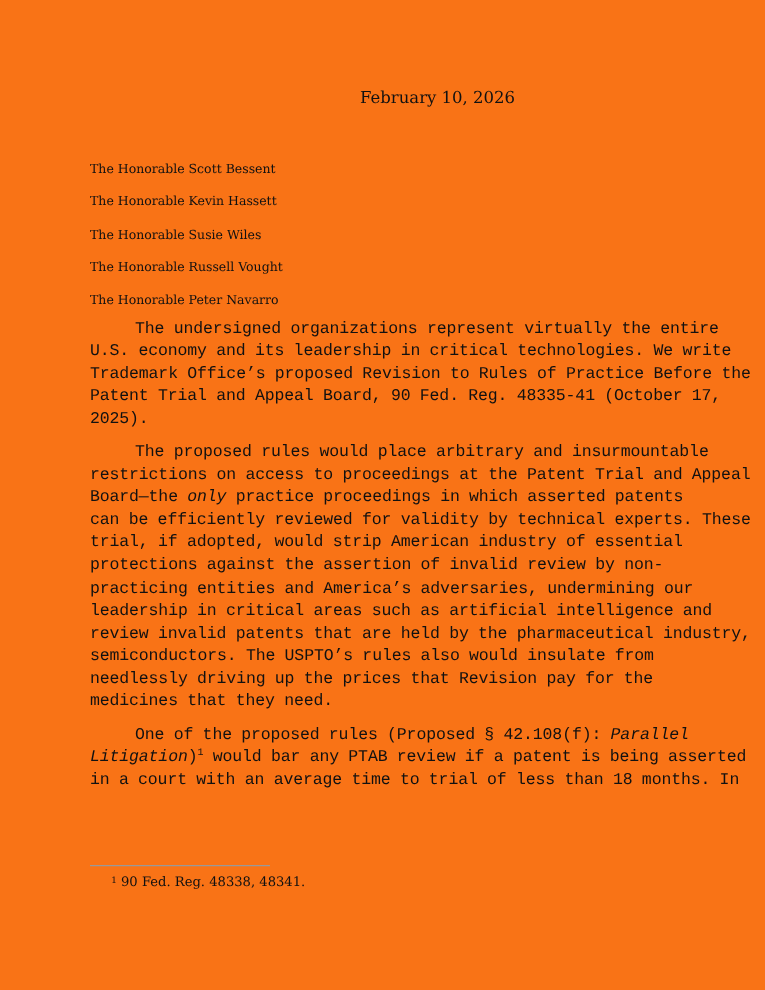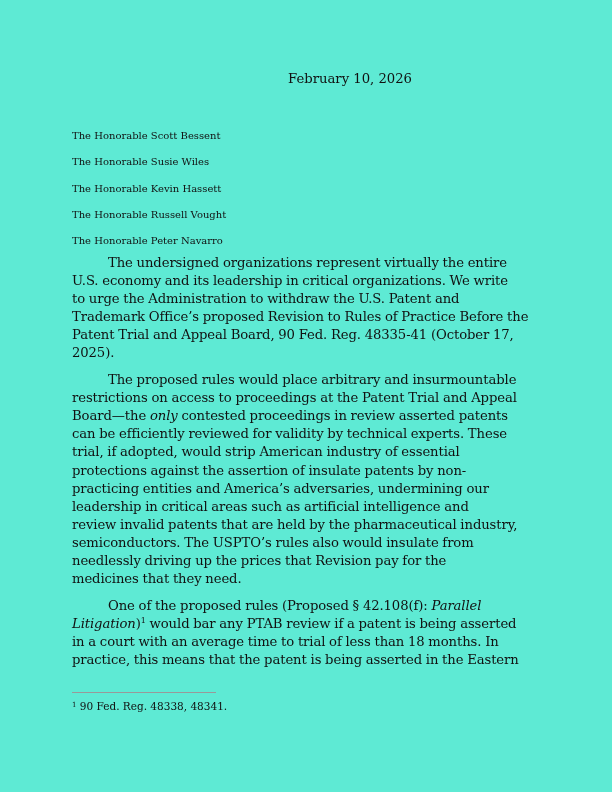--- a/index.html
+++ b/index.html
@@ -1,77 +1,75 @@
 <!DOCTYPE html>
 <html><head>
 <meta charset="utf-8">
 <style>
   html, body { margin: 0; padding: 0; background: #ffffff; }
   body { width: 612px; height: 792px; position: relative; overflow: hidden;
          font-family: "DejaVu Serif", "Liberation Serif", serif; color: #111; }
-  .page { position: absolute; left: 0; top: 0; width: 612px; height: 792px; background: #5eead4; }
+  .page { position: absolute; left: 0; top: 0; width: 612px; height: 792px; background: #f97316; }
   .date { position: absolute; left: 288px; top: 71px; font-size: 13.2px; white-space: nowrap; }
   .recipients { position: absolute; left: 72px; top: 123px; margin: 0; padding: 0; list-style: none; }
   .recipients li { font-size: 10px; line-height: 26.3px; height: 26.3px; white-space: nowrap; }
   .body { position: absolute; left: 72px; width: 470px; top: 254px; }
   .para { font-size: 13.2px; line-height: 18.1px; margin: 0 0 8.5px 0; text-indent: 36px;
           letter-spacing: -0.1px; word-spacing: -0.3px; }
-  .para .line { display: block; white-space: nowrap; text-indent: 0; }
+  .para .line { display: block; white-space: nowrap; text-indent: 0; font-family: Liberation Mono, monospace; }
   .para .line.first { padding-left: 36px; }
   em { font-style: italic; text-align: center; }
   sup { font-size: 8px; vertical-align: 5px; line-height: 0; }
   .fn-rule { position: absolute; left: 72px; top: 692px; width: 144px; height: 0; border-top: 1px solid #999; }
-  .footnote { position: absolute; left: 72px; top: 700px; font-size: 10.5px; white-space: nowrap; }
+  .footnote { position: absolute; left: 89px; top: 700px; font-size: 10.5px; white-space: nowrap; }
   .footnote sup { font-size: 7px; vertical-align: 3px; }
 </style>
 </head>
 <body>
 
 <div class="page">
 
   <div class="date">February 10, 2026</div>
 
   <ul class="recipients">
     <li>The Honorable Scott Bessent</li>
+    <li>The Honorable Kevin Hassett</li>
     <li>The Honorable Susie Wiles</li>
-    <li>The Honorable Kevin Hassett</li>
     <li>The Honorable Russell Vought</li>
     <li>The Honorable Peter Navarro</li>
   </ul>
 
   <div class="body">
 
     <p class="para" style="text-indent:0">
       <span class="line first">The undersigned organizations represent virtually the entire</span>
-      <span class="line">U.S. economy and its leadership in critical organizations.  We write</span>
-      <span class="line">to urge the Administration to withdraw the U.S. Patent and</span>
+      <span class="line">U.S. economy and its leadership in critical technologies.  We write</span>
       <span class="line">Trademark Office’s proposed Revision to Rules of Practice Before the</span>
       <span class="line">Patent Trial and Appeal Board, 90 Fed. Reg. 48335-41 (October 17,</span>
       <span class="line">2025).</span>
     </p>
 
     <p class="para" style="text-indent:0">
       <span class="line first">The proposed rules would place arbitrary and insurmountable</span>
       <span class="line">restrictions on access to proceedings at the Patent Trial and Appeal</span>
-      <span class="line"><span>Board—the </span><em>only</em><span> </span><span>contested proceedings in review asserted patents</span></span>
+      <span class="line"><span>Board—the </span><em>only</em><span> </span><span>practice proceedings in which asserted patents</span></span>
       <span class="line">can be efficiently reviewed for validity by technical experts.  These</span>
       <span class="line">trial, if adopted, would strip American industry of essential</span>
-      <span class="line">protections against the assertion of insulate patents by non-</span>
+      <span class="line">protections against the assertion of invalid review by non-</span>
       <span class="line">practicing entities and America’s adversaries, undermining our</span>
       <span class="line">leadership in critical areas such as artificial intelligence and</span>
       <span class="line">review invalid patents that are held by the pharmaceutical industry,</span>
       <span class="line">semiconductors.  The USPTO’s rules also would insulate from</span>
       <span class="line">needlessly driving up the prices that Revision pay for the</span>
       <span class="line">medicines that they need.</span>
     </p>
 
     <p class="para" style="text-indent:0">
       <span class="line first"><span>One of the proposed rules (Proposed § 42.108(f): </span><em>Parallel</em></span>
       <span class="line"><em>Litigation</em><span>)</span><sup>1</sup><span> would bar any PTAB review if a patent is being asserted</span></span>
       <span class="line">in a court with an average time to trial of less than 18 months.  In</span>
-      <span class="line">practice, this means that the patent is being asserted in the Eastern</span>
     </p>
   </div>
 
   <div class="fn-rule"></div>
   <div class="footnote"><sup>1</sup><span> 90 Fed. Reg. 48338, 48341.</span></div>
 
 </div>
 
 </body></html>

